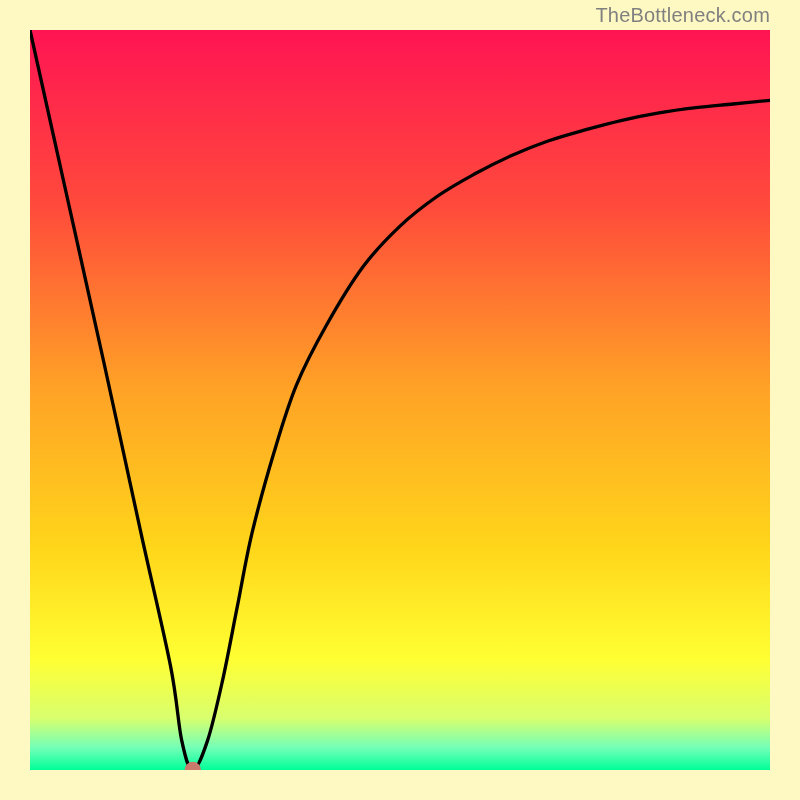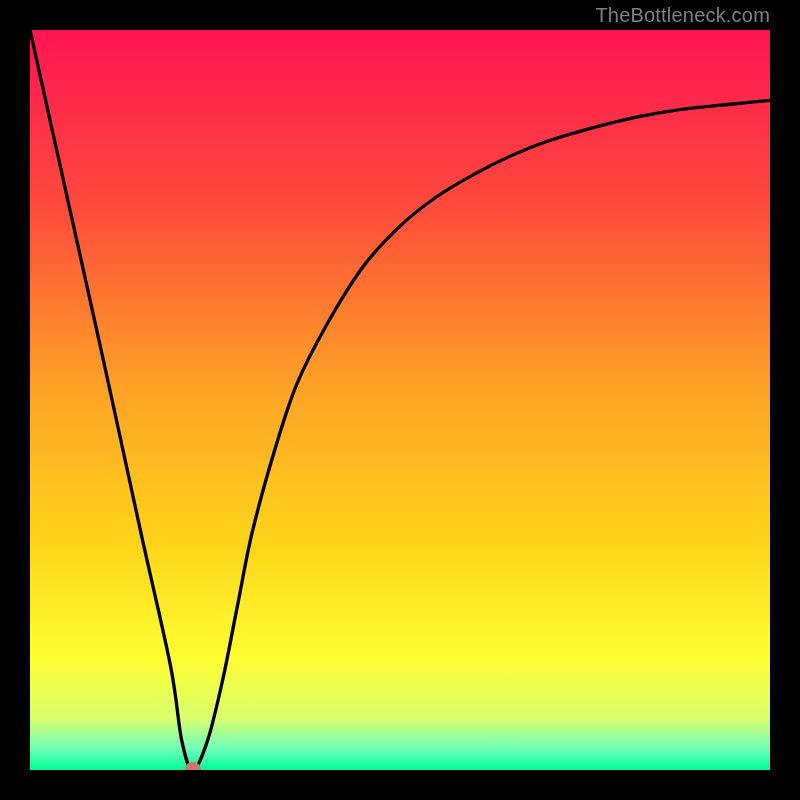--- a/index.html
+++ b/index.html
@@ -6,21 +6,21 @@
     margin: 0;
     padding: 0;
     width: 800px;
     height: 800px;
     overflow: hidden;
     font-family: Arial, Helvetica, sans-serif;
   }
   .frame {
     width: 800px;
     height: 800px;
-    background: #000000;
+    background: #fef9c3;
     position: relative;
   }
   .plot-area {
     position: absolute;
     left: 30px;
     top: 30px;
     width: 740px;
     height: 740px;
   }
   .gradient-bg {

